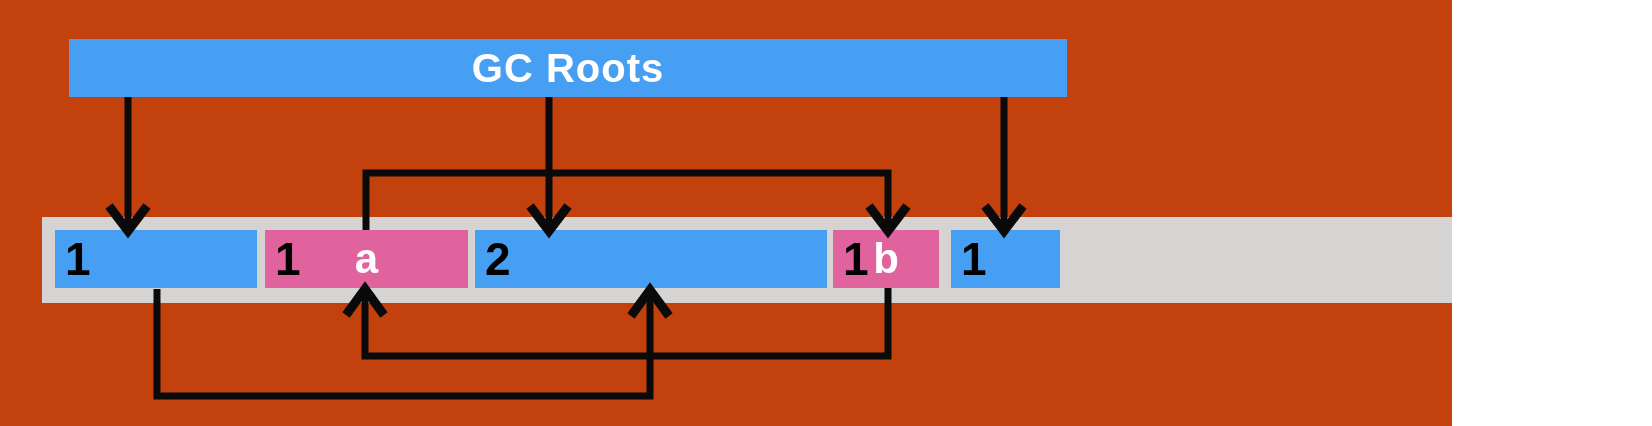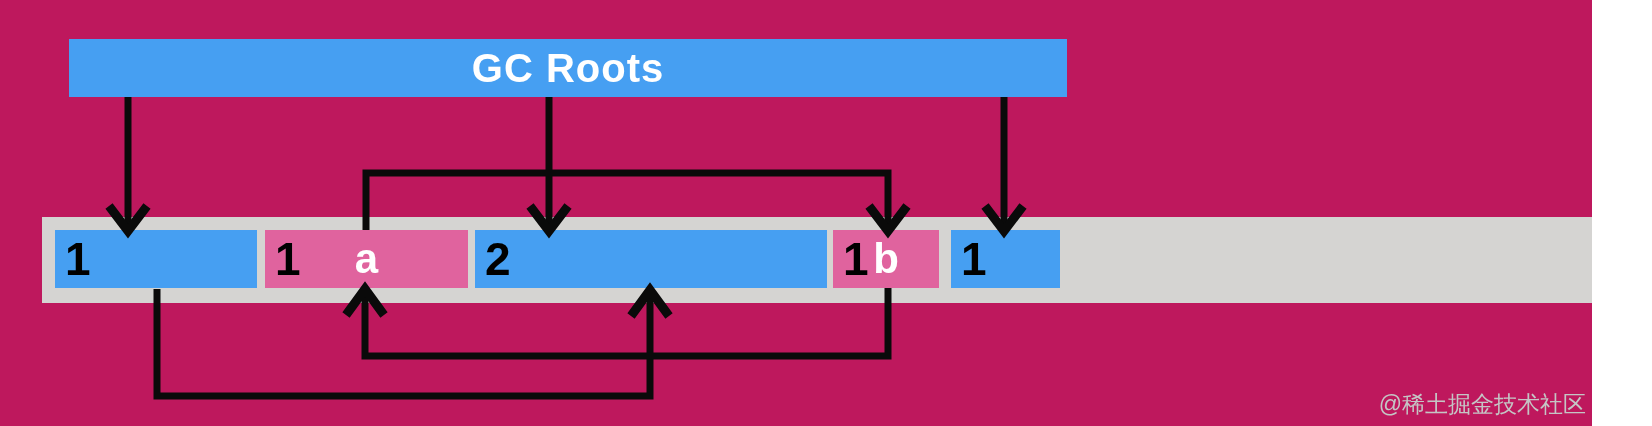--- a/index.html
+++ b/index.html
@@ -1,19 +1,19 @@
 <!DOCTYPE html>
 <html><head>
 <meta charset="utf-8">
 <style>
   html,body{margin:0;padding:0;background:#ffffff;}
   .canvas{
     position:relative;
-    width:1592px;height:426px;
-    background:#be185d;
+    width:1452px;height:426px;
+    background:#c2410c;
     overflow:hidden;
     font-family:"Liberation Sans","DejaVu Sans",sans-serif;
   }
   .gcroots{
     position:absolute;left:69px;top:39px;width:998px;height:58px;
     background:#469ff2;
     display:flex;align-items:center;justify-content:center;
     color:#ffffff;font-size:40px;font-weight:bold;letter-spacing:1px;
   }
   .band{
@@ -89,14 +89,13 @@
       <path d="M869 206 L888 231 L907 206" stroke-width="9"></path>
 
       <path d="M888 288 V356 H365 V296" stroke-width="7"></path>
       <path d="M346 315 L365 289 L384 315" stroke-width="9"></path>
 
       <path d="M157 289 V396 H650 V296" stroke-width="7"></path>
       <path d="M631 316 L650 290 L669 316" stroke-width="9"></path>
     </g>
   </svg>
 
-  <div class="watermark">@稀土掘金技术社区</div>
 </div>
 
 </body></html>

